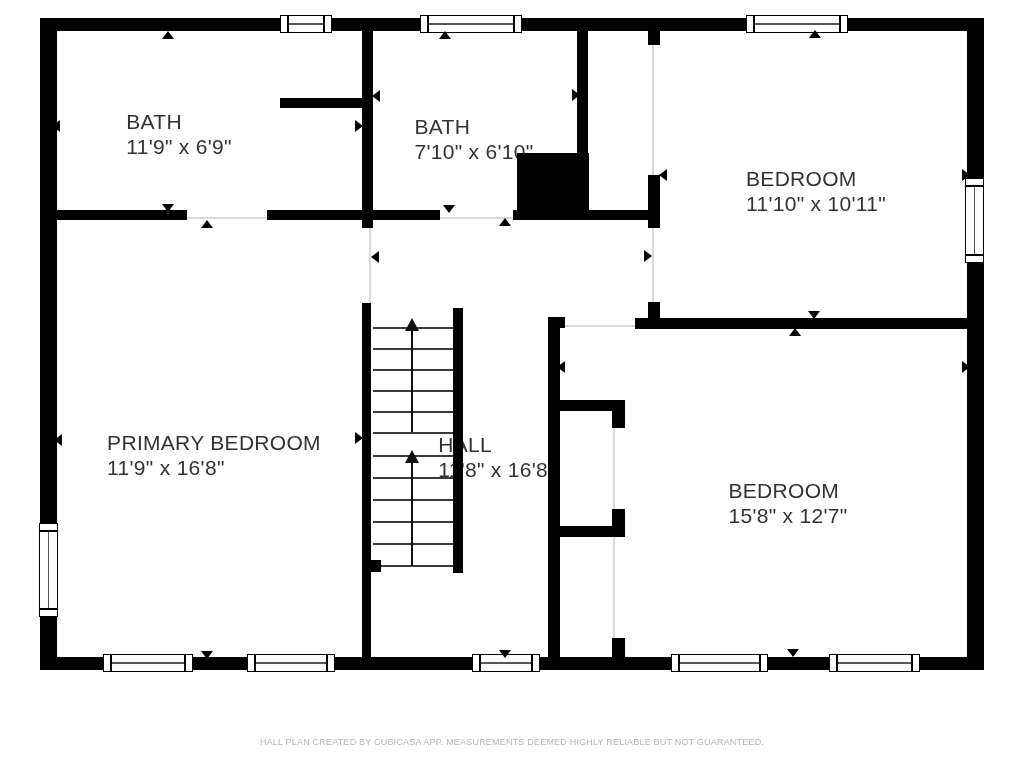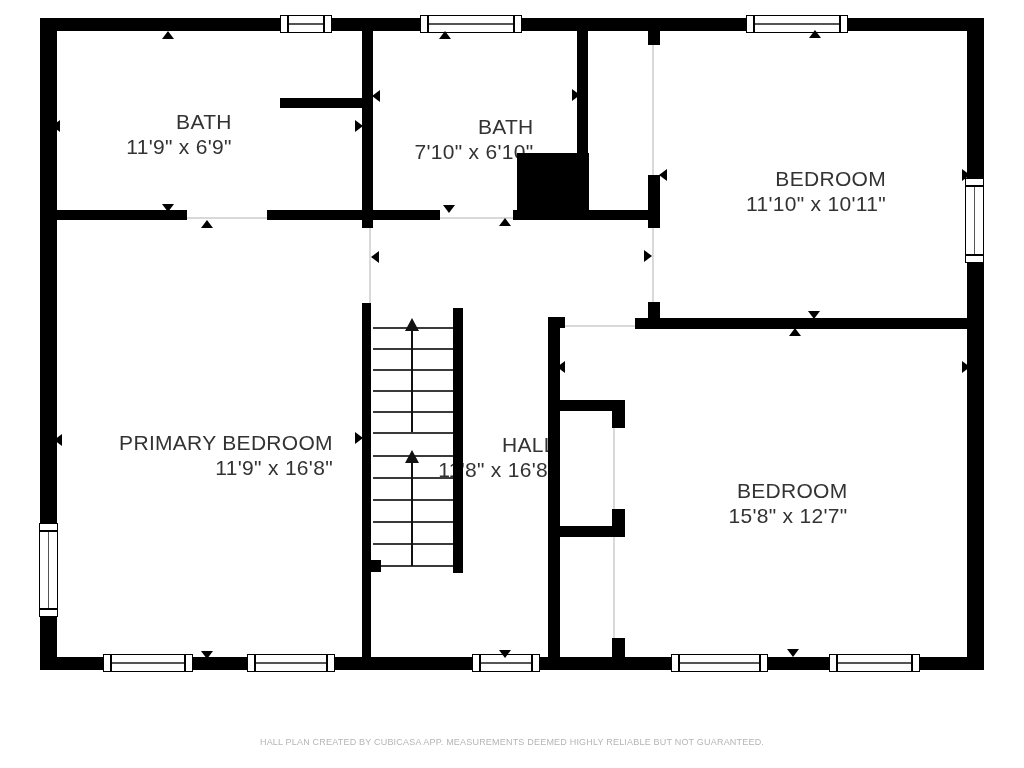--- a/index.html
+++ b/index.html
@@ -26,32 +26,32 @@
   .wbar { position: absolute; background: #000000; }
   .wline { position: absolute; background: #555555; }
   .door-line { position: absolute; background: #d9d9d9; z-index: 1; }
   .tread { position: absolute; background: #3a3a3a; z-index: 1; }
   .stair-line { position: absolute; background: #111111; z-index: 2; }
   .stair-arrow { position: absolute; width: 0; height: 0; z-index: 2; }
   .arrow { position: absolute; width: 0; height: 0; z-index: 5; }
   .room-label {
     position: absolute;
     transform: translate(-50%, -50%);
-    text-align: right;
+    text-align: left;
     white-space: nowrap;
     color: #333333;
     font-size: 21px;
     line-height: 25px;
     letter-spacing: 0.3px;
     z-index: 2;
   }
   #room-0 { left: 179px; top: 134px; }
   #room-1 { left: 474px; top: 139px; }
   #room-2 { left: 816px; top: 191px; }
-  #room-3 { left: 226px; top: 455px; }
+  #room-3 { left: 214px; top: 455px; }
   #room-4 { left: 497px; top: 457px; }
   #room-5 { left: 788px; top: 503px; }
   .footer-text {
     position: absolute;
     left: 512px;
     top: 742px;
     transform: translate(-50%, -50%);
     white-space: nowrap;
     color: #b5b5b5;
     font-size: 9px;

